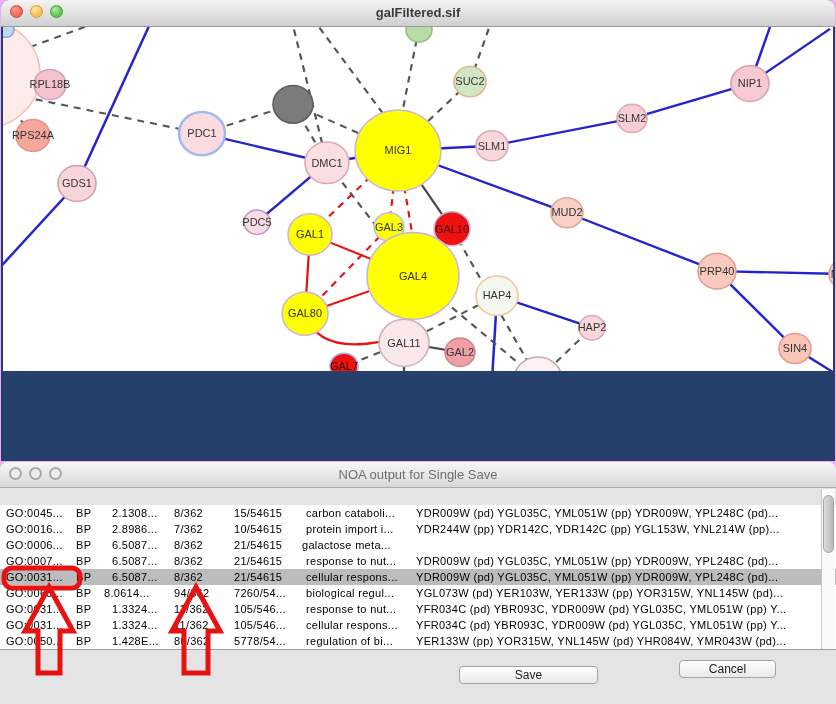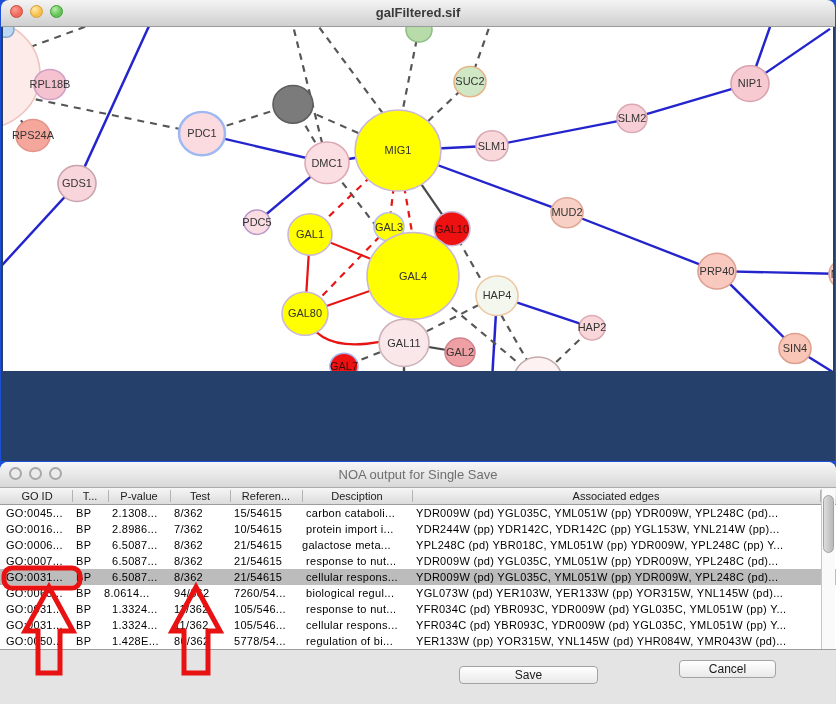--- a/index.html
+++ b/index.html
@@ -1,16 +1,16 @@
 <!DOCTYPE html>
 <html><head>
 <meta charset="utf-8">
 <style>
   html,body{margin:0;padding:0;}
-  .page{position:relative;width:836px;height:704px;background:#1d4ed8;overflow:hidden;
+  .page{position:relative;width:836px;height:704px;background:#f0abfc;overflow:hidden;
         font-family:"Liberation Sans",sans-serif;}
 
   
   .win-top{position:absolute;left:1px;top:0;width:834px;height:461px;
            background:#25406b;border-radius:8px 8px 0 0;}
   .titlebar{position:absolute;left:0;top:0;right:0;height:26px;border-radius:8px 8px 0 0;
             background:linear-gradient(#f4f4f4,#cfcfcf);border-bottom:1px solid #9b9b9b;}
   .title-text{text-align:center;line-height:26px;font-size:13px;font-weight:bold;color:#3a3a3a;}
   .dot{position:absolute;top:5px;width:13px;height:13px;border-radius:50%;box-sizing:border-box;}
   .dot.red{left:9px;background:radial-gradient(circle at 35% 30%,#ff9d92,#ee6a5c 60%);border:1px solid #ce4436;}
@@ -187,36 +187,20 @@
   </div>
 
   <div class="win-noa">
     <div class="titlebar2">
       <span class="hdot d1"></span>
       <span class="hdot d2"></span>
       <span class="hdot d3"></span>
       <div class="title-text2">NOA output for Single Save</div>
     </div>
 
-    <div class="thead" id="thead">
-        <div class="hcell" style="left: 2px; width: 70px;">GO ID</div>
-        <div class="hcell" style="left: 72px; width: 36px;">T...</div>
-        <div class="hsep" style="left: 72px;"></div>
-        <div class="hcell" style="left: 108px; width: 62px;">P-value</div>
-        <div class="hsep" style="left: 108px;"></div>
-        <div class="hcell" style="left: 170px; width: 60px;">Test</div>
-        <div class="hsep" style="left: 170px;"></div>
-        <div class="hcell" style="left: 230px; width: 72px;">Referen...</div>
-        <div class="hsep" style="left: 230px;"></div>
-        <div class="hcell" style="left: 302px; width: 110px;">Desciption</div>
-        <div class="hsep" style="left: 302px;"></div>
-        <div class="hcell" style="left: 412px; width: 408px;">Associated edges</div>
-        <div class="hsep" style="left: 412px;"></div>
-        <div class="hsep" style="left: 820px;"></div>
-      </div>
     <div class="tbody" id="tbody">
         <div class="trow" style="top: 0px;">
           <div class="tcell" style="left: 6px; width: 66px;">GO:0045...</div>
           <div class="tcell" style="left: 76px; width: 32px;">BP</div>
           <div class="tcell" style="left: 112px; width: 58px;">2.1308...</div>
           <div class="tcell" style="left: 174px; width: 56px;">8/362</div>
           <div class="tcell" style="left: 234px; width: 68px;">15/54615</div>
           <div class="tcell" style="left: 306px; width: 106px;">carbon cataboli...</div>
           <div class="tcell" style="left: 416px; width: 404px;">YDR009W (pd) YGL035C, YML051W (pp) YDR009W, YPL248C (pd)...</div>
         </div>
@@ -229,21 +213,20 @@
           <div class="tcell" style="left: 306px; width: 106px;">protein import i...</div>
           <div class="tcell" style="left: 416px; width: 404px;">YDR244W (pp) YDR142C, YDR142C (pp) YGL153W, YNL214W (pp)...</div>
         </div>
         <div class="trow" style="top: 32px;">
           <div class="tcell" style="left: 6px; width: 66px;">GO:0006...</div>
           <div class="tcell" style="left: 76px; width: 32px;">BP</div>
           <div class="tcell" style="left: 112px; width: 58px;">6.5087...</div>
           <div class="tcell" style="left: 174px; width: 56px;">8/362</div>
           <div class="tcell" style="left: 234px; width: 68px;">21/54615</div>
           <div class="tcell" style="left: 302px; width: 106px;">galactose meta...</div>
-          <div class="tcell" style="left: 416px; width: 404px;">YPL248C (pd) YBR018C, YML051W (pp) YDR009W, YPL248C (pp) Y...</div>
         </div>
         <div class="trow" style="top: 48px;">
           <div class="tcell" style="left: 6px; width: 66px;">GO:0007...</div>
           <div class="tcell" style="left: 76px; width: 32px;">BP</div>
           <div class="tcell" style="left: 112px; width: 58px;">6.5087...</div>
           <div class="tcell" style="left: 174px; width: 56px;">8/362</div>
           <div class="tcell" style="left: 234px; width: 68px;">21/54615</div>
           <div class="tcell" style="left: 306px; width: 106px;">response to nut...</div>
           <div class="tcell" style="left: 416px; width: 404px;">YDR009W (pd) YGL035C, YML051W (pp) YDR009W, YPL248C (pd)...</div>
         </div>

